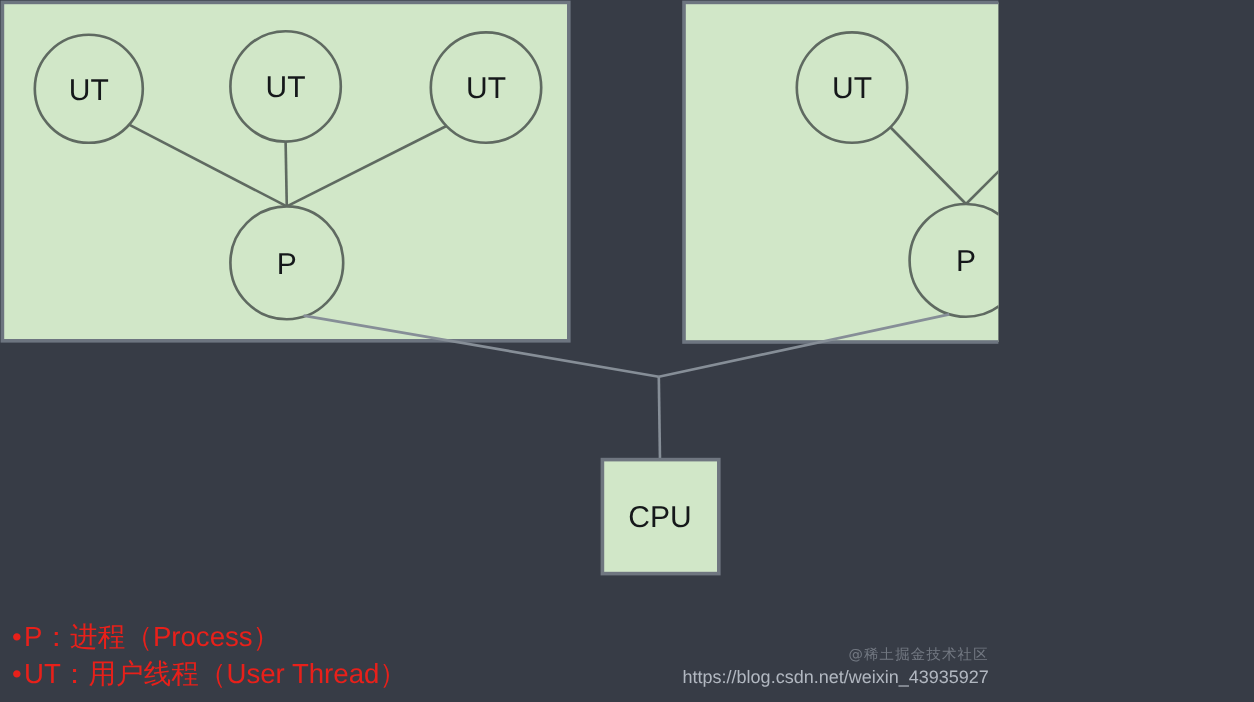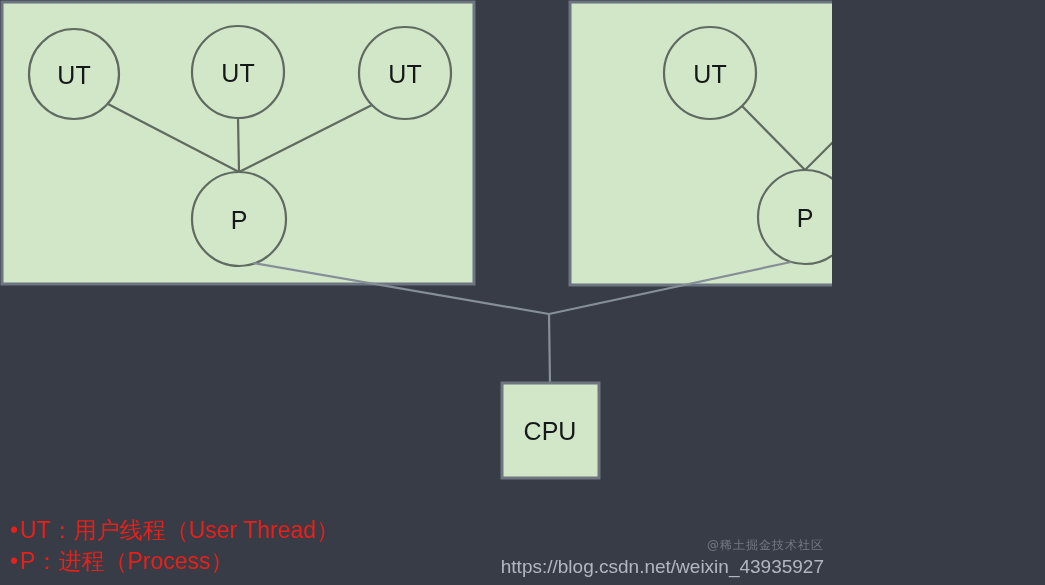--- a/index.html
+++ b/index.html
@@ -88,21 +88,21 @@
     font-size: 12px;
     letter-spacing: 1px;
     white-space: nowrap;
   }
   .watermark-url {
     position: absolute;
     right: 8px;
     top: 556px;
     color: rgba(208, 214, 222, 0.80);
     font-family: "Liberation Sans", "DejaVu Sans", sans-serif;
-    font-size: 19px;
+    font-size: 15px;
     white-space: nowrap;
   }
 </style>
 </head>
 <body>
 
 <div id="stage">
 
   <svg id="diagram-svg" viewBox="0 0 1045 585">
 
@@ -147,23 +147,23 @@
     </g>
 
     <g>
       <rect class="cpu-box" x="502" y="383" width="97" height="95"></rect>
       <text class="cpu-label" x="550" y="431">CPU</text>
     </g>
   </svg>
 
   <div class="legend">
     <span class="legend-line">
-      <span class="legend-bullet">•</span><span>UT：用户线程（User Thread）</span>
+      <span class="legend-bullet">•</span><span>P：进程（Process）</span>
     </span>
     <span class="legend-line">
-      <span class="legend-bullet">•</span><span>P：进程（Process）</span>
+      <span class="legend-bullet">•</span><span>UT：用户线程（User Thread）</span>
     </span>
   </div>
 
   <div class="watermark-brand">@稀土掘金技术社区</div>
   <div class="watermark-url">https://blog.csdn.net/weixin_43935927</div>
 
 </div>
 
 </body></html>

